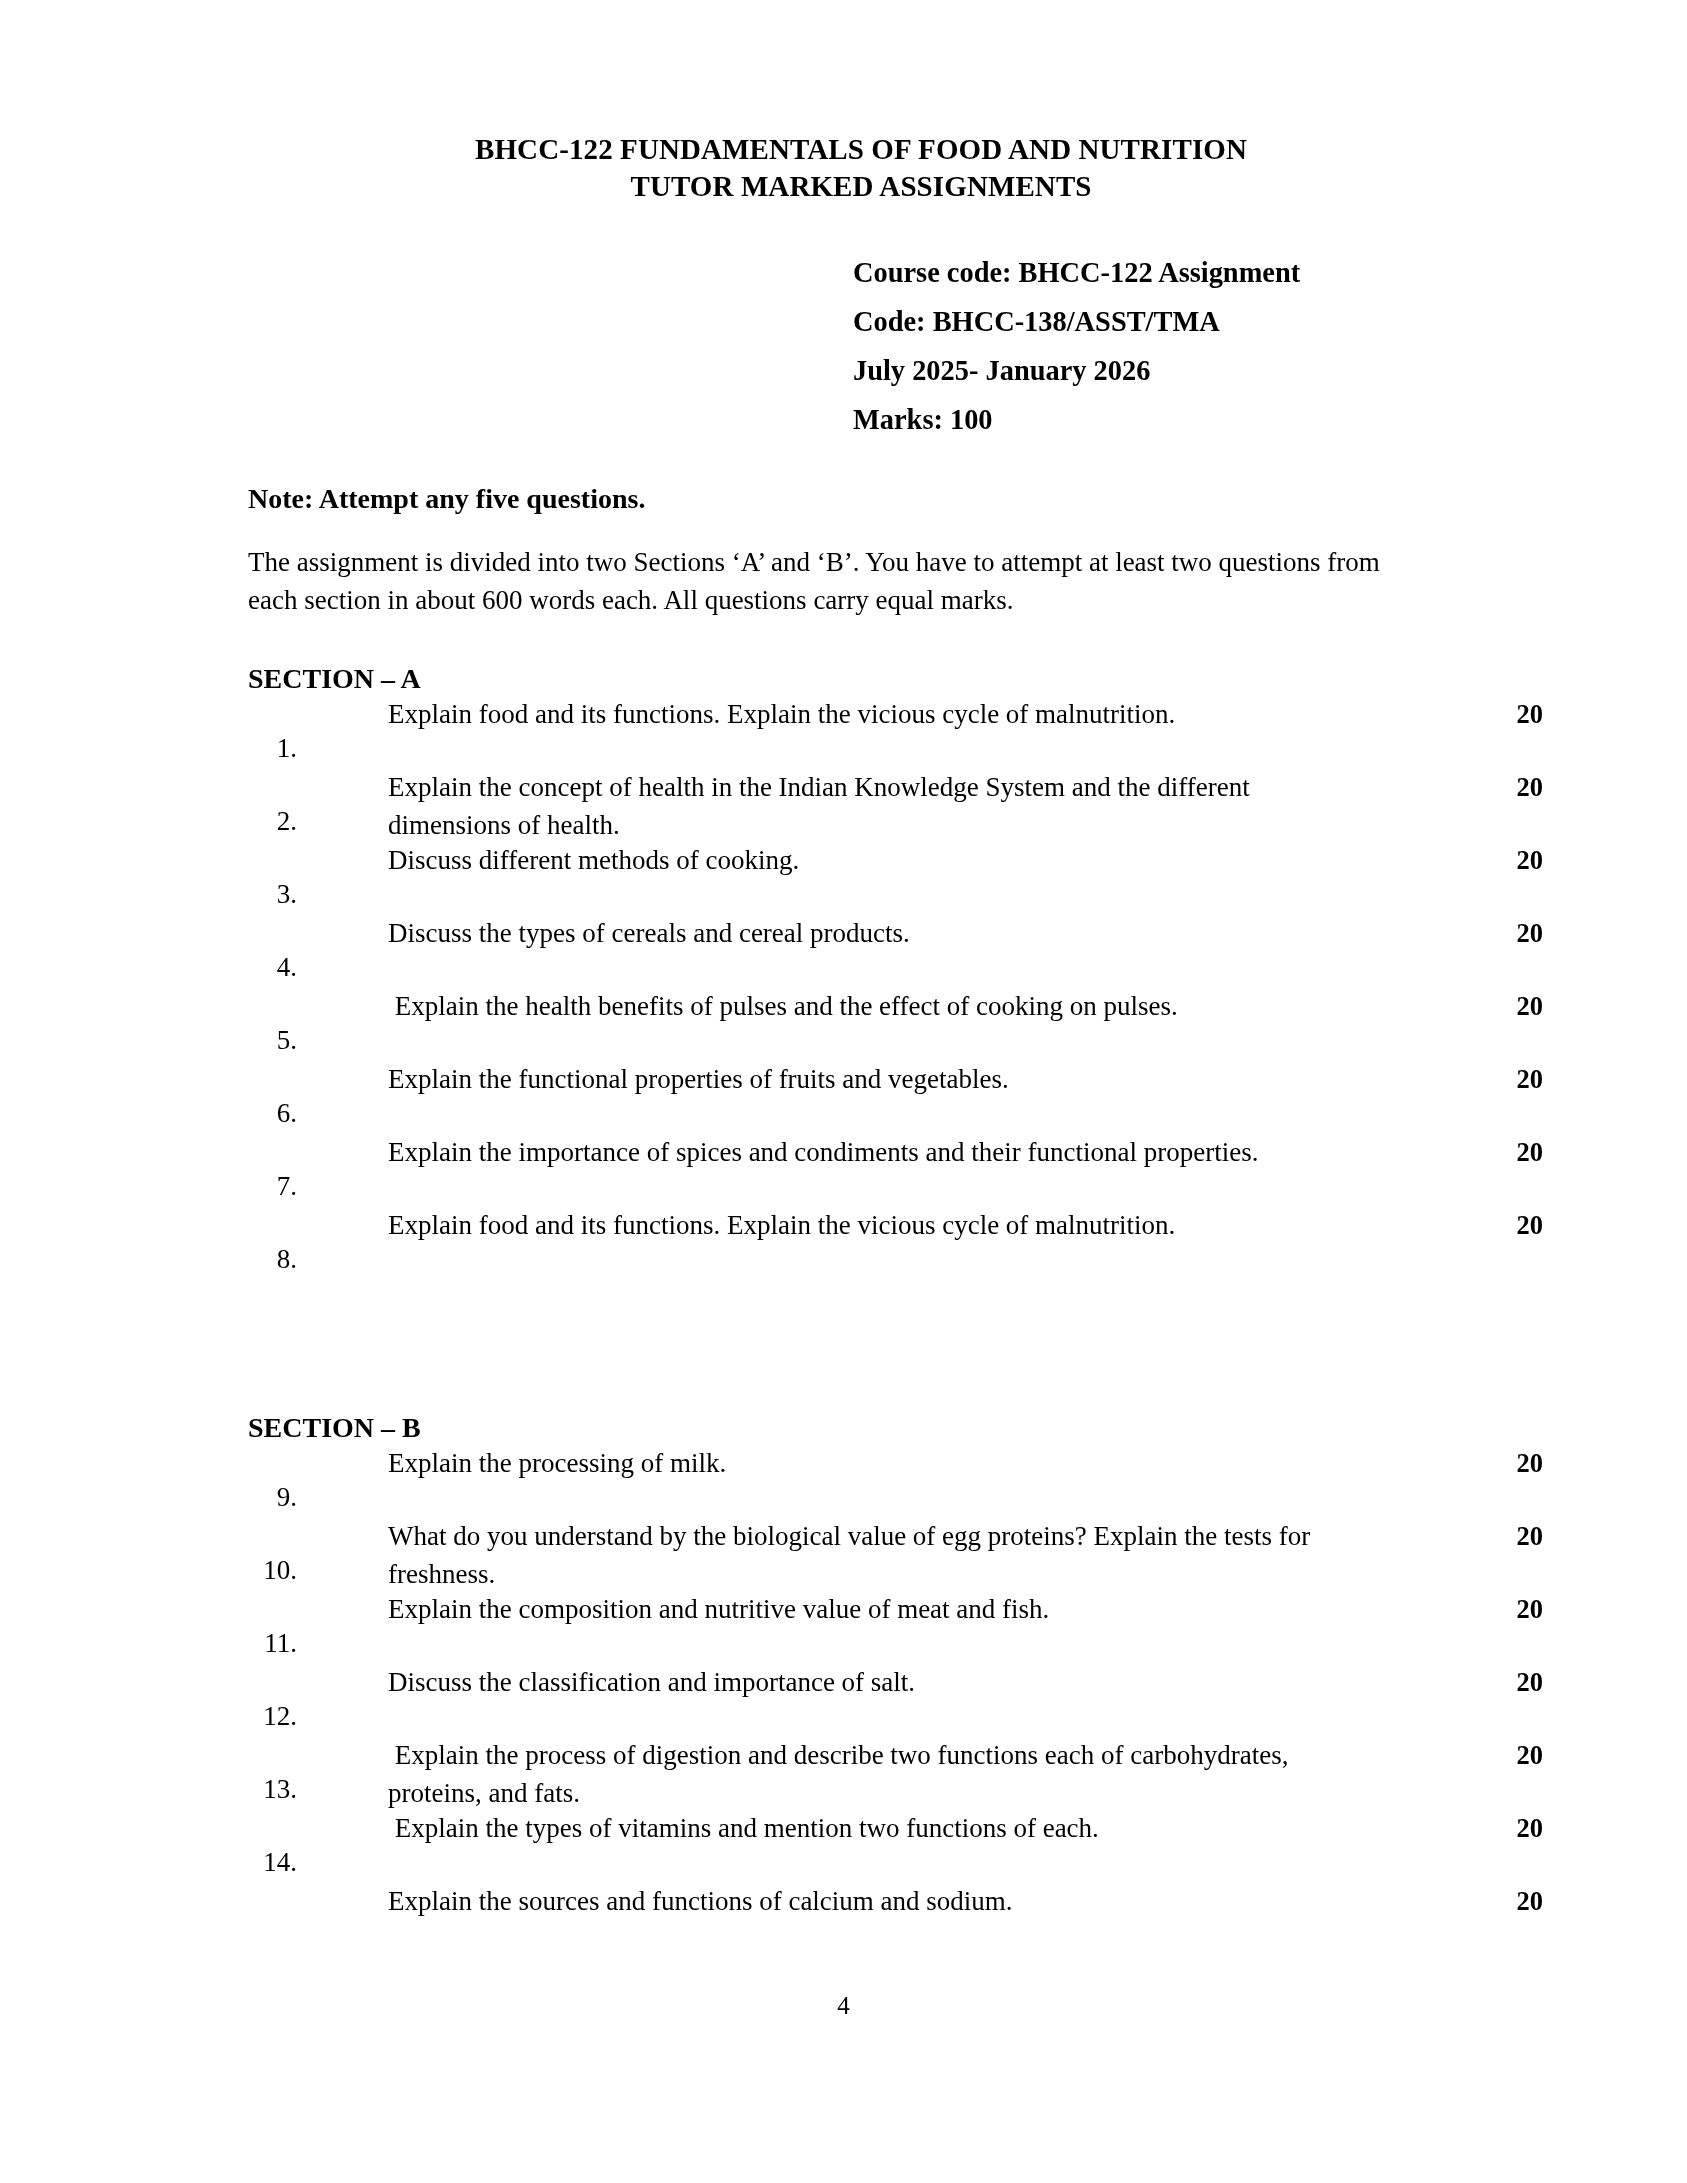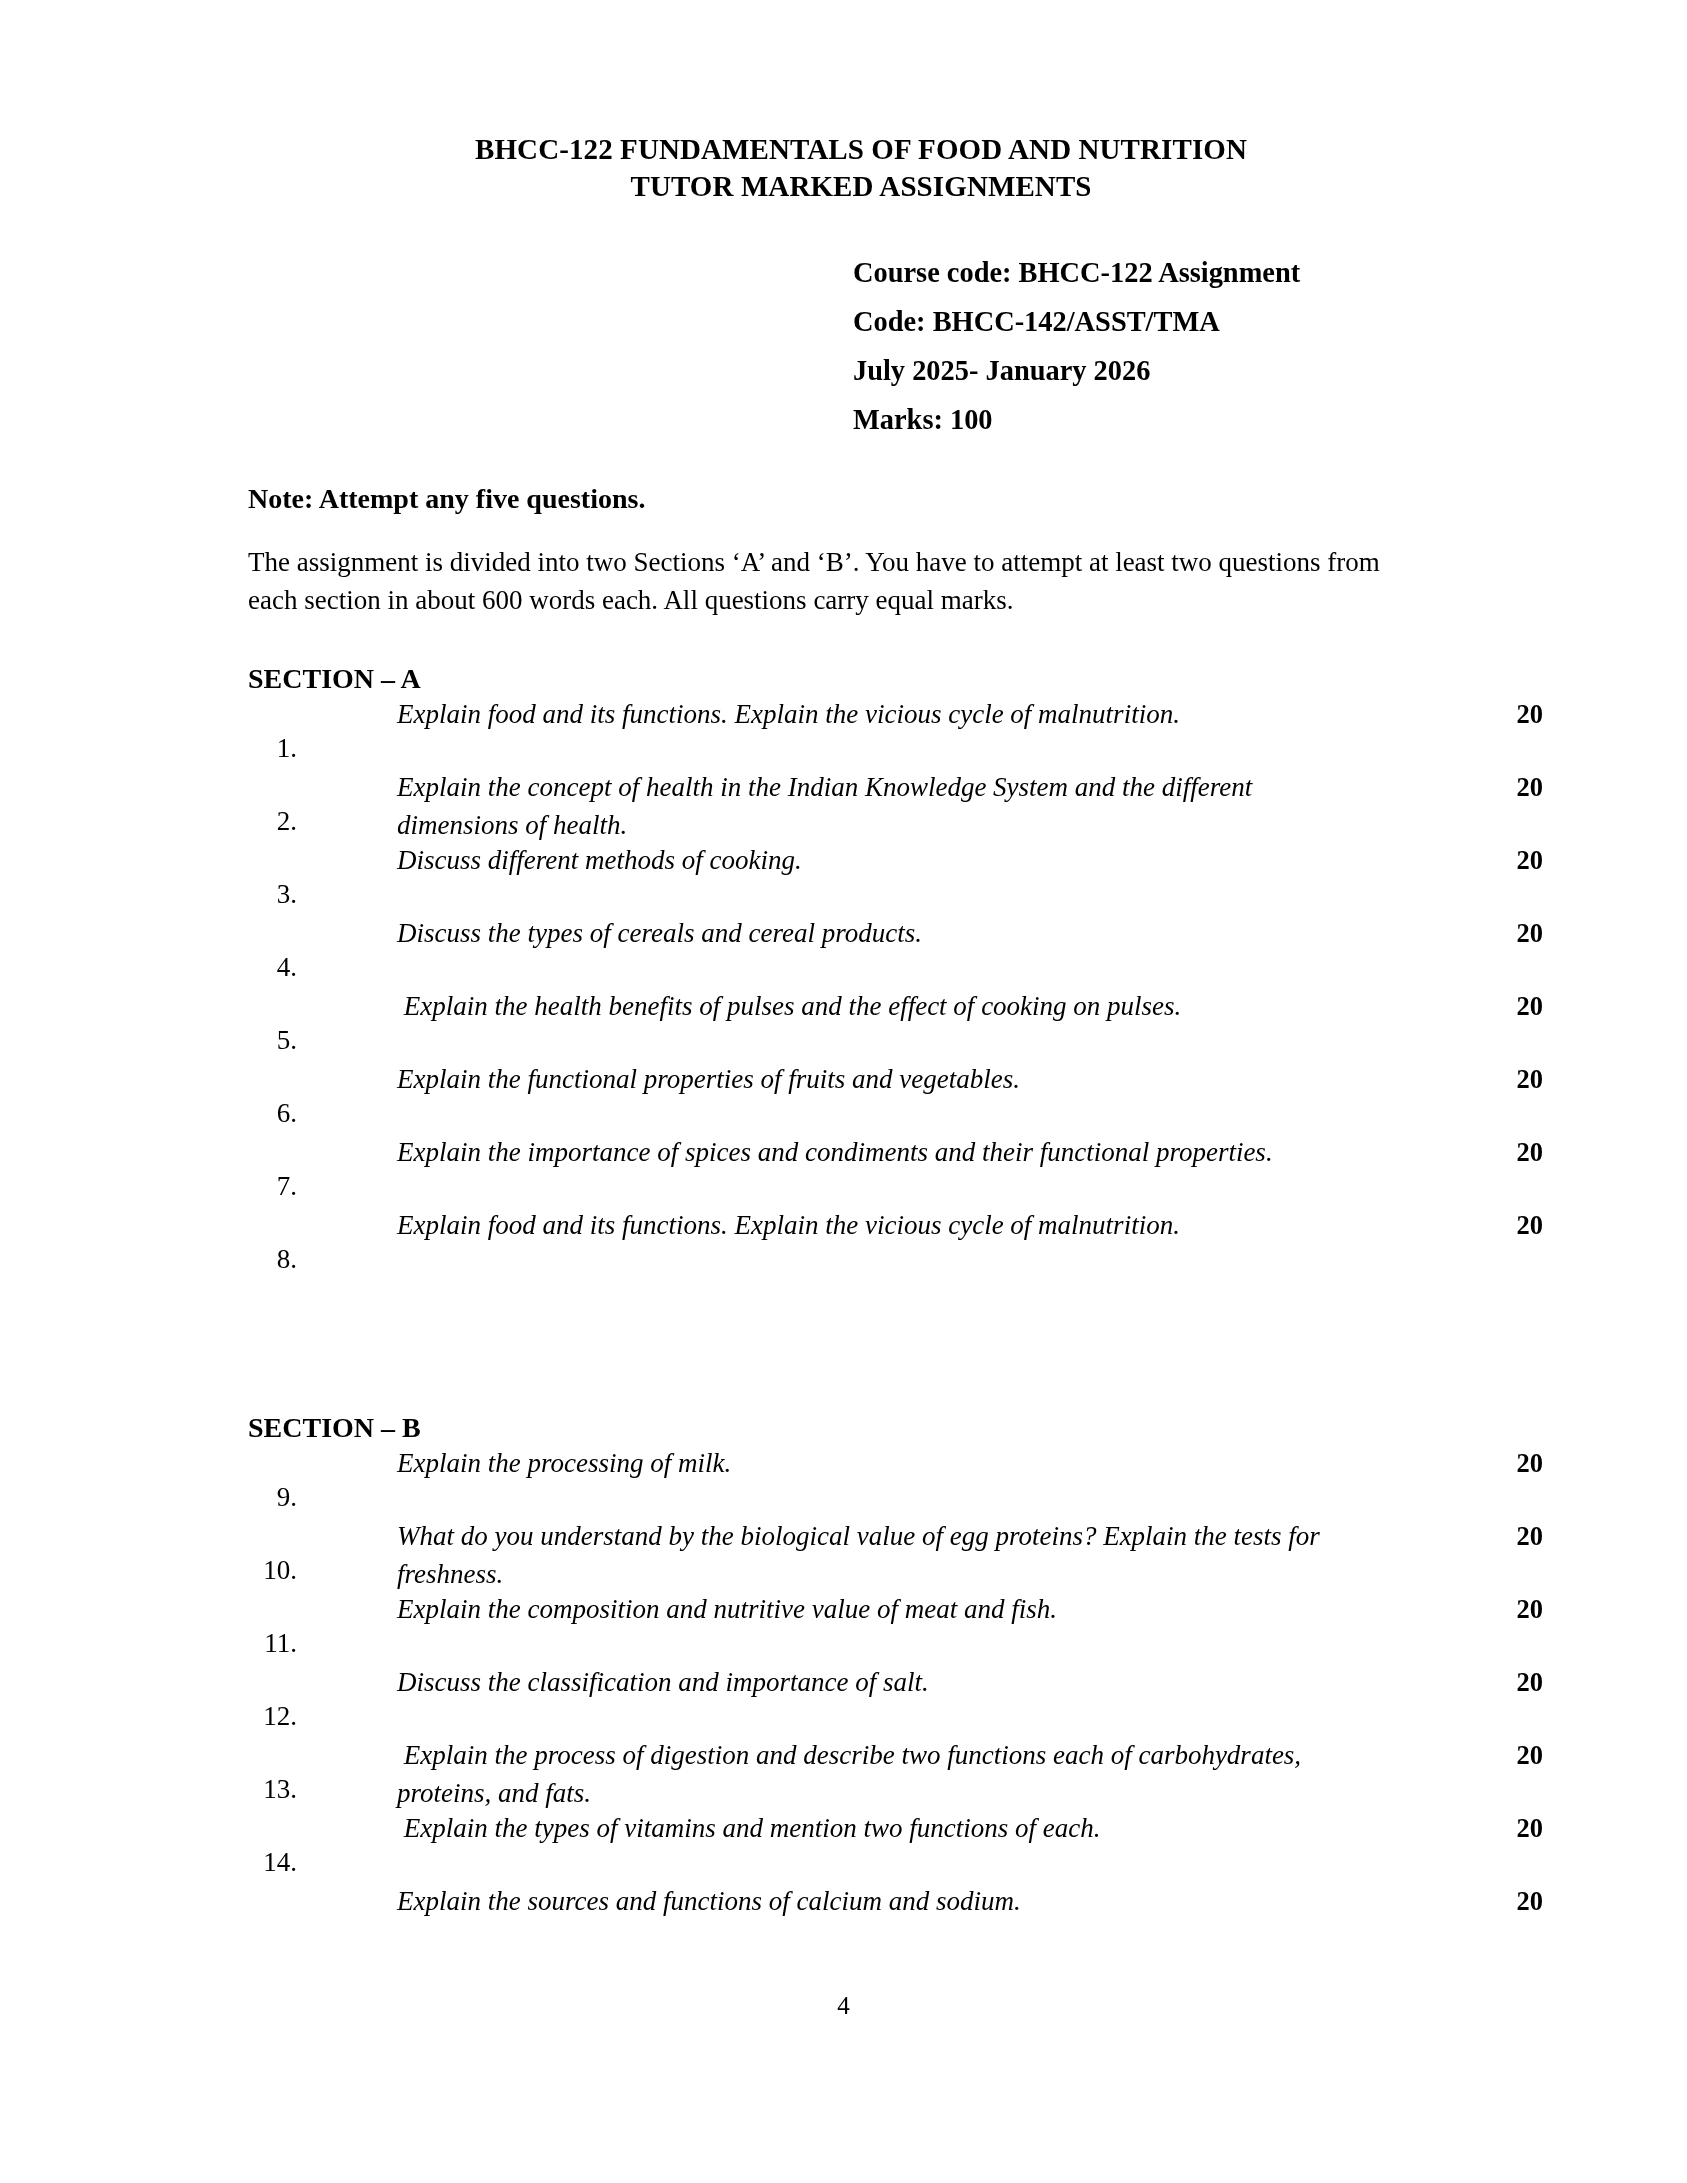--- a/index.html
+++ b/index.html
@@ -108,26 +108,25 @@
     left: 218px;
     width: 79px;
     text-align: right;
     font-size: 27px;
     line-height: 38px;
     
     top: 34px;
   }
   .qtext {
     position: absolute;
-    left: 397px;
+    left: 388px;
     width: 926px;
     font-size: 27px;
     line-height: 38px;
     white-space: pre-wrap;
-    font-style: italic;
   }
   .qmarks {
     position: absolute;
     left: 1378px;
     width: 165px;
     text-align: right;
     font-size: 26.5px;
     font-weight: bold;
     line-height: 38px;
   }
@@ -148,21 +147,21 @@
 
 <div class="page">
 
   <div class="title-block">
     <div class="title-line">BHCC-122 FUNDAMENTALS OF FOOD AND NUTRITION</div>
     <div class="title-line">TUTOR MARKED ASSIGNMENTS</div>
   </div>
 
   <div class="meta-block">
     <div class="meta-line left">Course code: BHCC-122 Assignment</div>
-    <div class="meta-line left">Code: BHCC-142/ASST/TMA</div>
+    <div class="meta-line left">Code: BHCC-138/ASST/TMA</div>
     <div class="meta-line right">July 2025- January 2026</div>
     <div class="meta-line right">Marks: 100</div>
   </div>
 
   <div class="note">Note: Attempt any five questions.</div>
 
   <div class="intro">The assignment is divided into two Sections ‘A’ and ‘B’. You have to attempt at least two questions from each section in about 600 words each. All questions carry equal marks.</div>
 
   <div class="section-heading" id="section-a-heading">SECTION – A</div>
   <div class="qlist" id="section-a-list">

